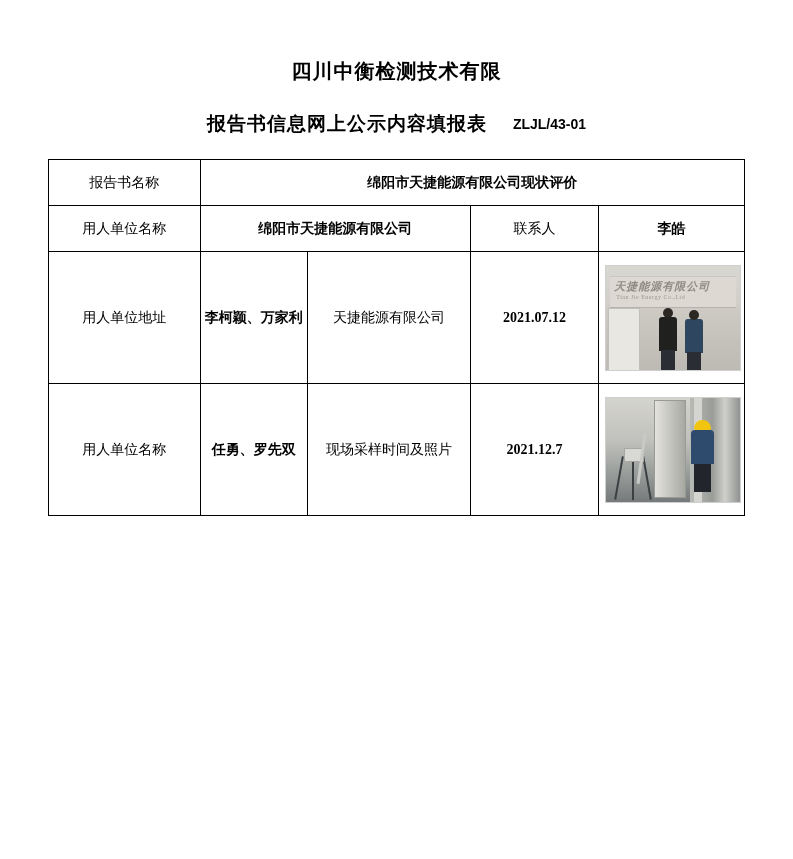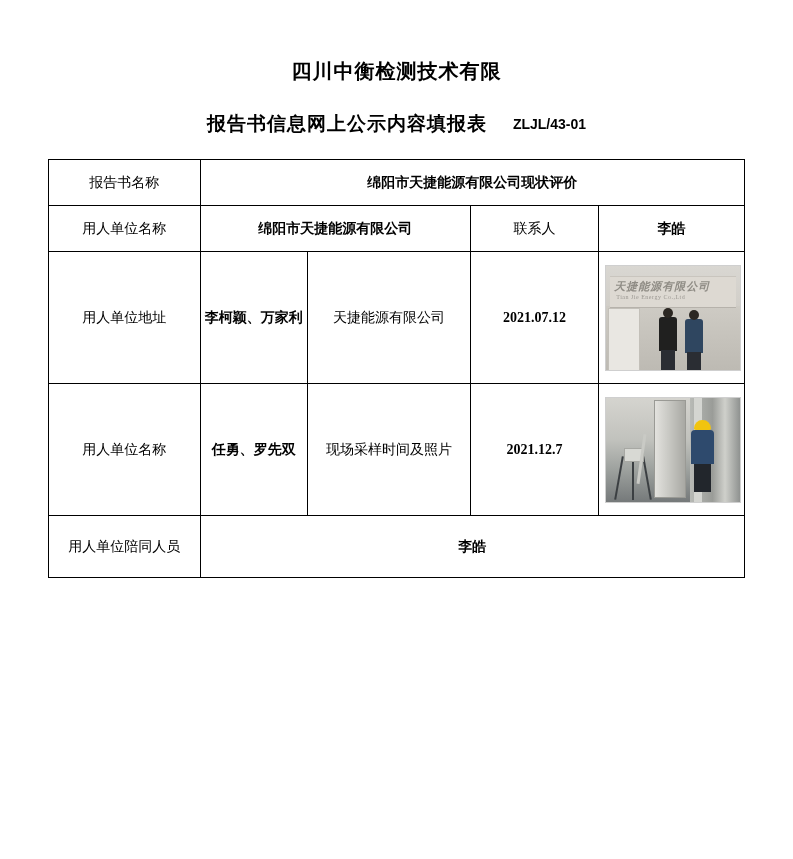--- a/index.html
+++ b/index.html
@@ -341,19 +341,15 @@
               <b class="t1"></b>
                 <b class="t2"></b>
                 <b class="t3"></b>
               <div class="head-box"></div>
               <div class="pole"></div>
             </div>
           </div>
         </td>
       </tr>
 
-      <tr class="rlast">
-        <td class="lbl">用人单位陪同人员</td>
-        <td colspan="4" class="val-b">李皓</td>
-      </tr>
     </tbody>
   </table>
 </div>
 
 </body></html>

